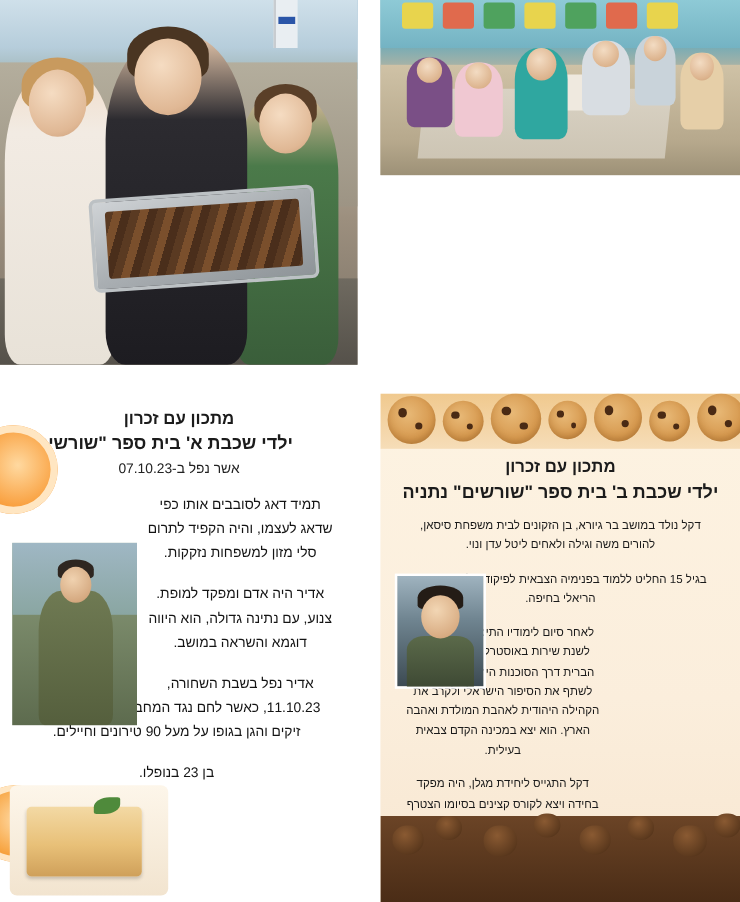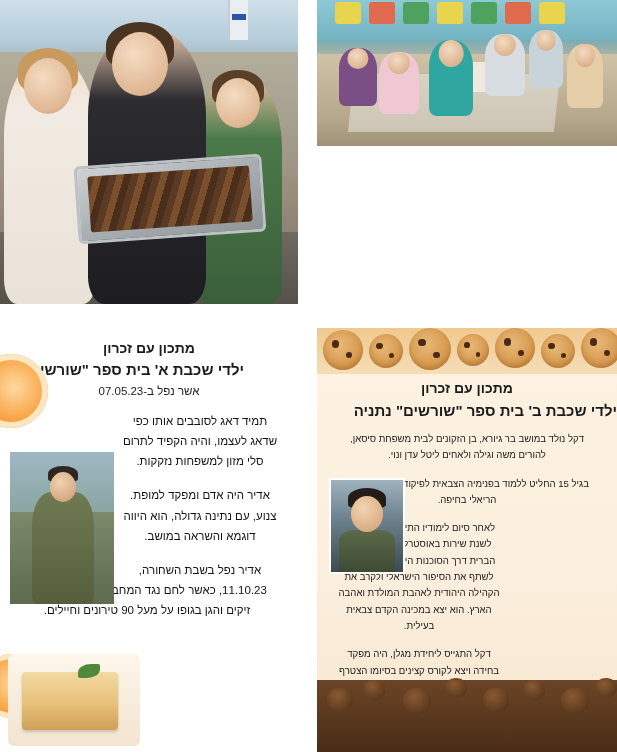--- a/index.html
+++ b/index.html
@@ -276,20 +276,21 @@
   }
   .pr-title1 {
     margin-top: 52px;
     text-align: center;
     font-size: 14px;
     font-weight: bold;
     color: #1b1b1b;
   }
   .pr-title2 {
     margin-top: 6px;
+    text-align: center;
     font-size: 15px;
     font-weight: bold;
     color: #1b1b1b;
   }
   .pr-body {
     position: relative;
     margin-top: 12px;
     padding: 0 18px;
     font-size: 9.6px;
     line-height: 1.7;
@@ -382,28 +383,29 @@
     <div class="pl-orange-tl"></div>
     <div class="pl-orange-bl"></div>
     <div class="pl-cake">
       <div class="slice"></div>
       <div class="mint"></div>
     </div>
 
     <div class="pl-header">
       <div class="pl-title1">מתכון עם זכרון</div>
       <div class="pl-title2">ילדי שכבת א' בית ספר "שורשים" נתניה</div>
-      <div class="pl-sub" style="margin-top:0;">אשר נפל ב-07.05.23</div>
+      <div class="pl-sub" style="margin-top:0;">אשר נפל ב-07.10.23</div>
     </div>
 
     <div class="pl-body clearfix">
       <div class="pl-text-wrap-left"></div>
       <p class="pl-p">תמיד דאג לסובבים אותו כפי שדאג לעצמו, והיה הקפיד לתרום סלי מזון למשפחות נזקקות.</p>
       <p class="pl-p">אדיר היה אדם ומפקד למופת. צנוע, עם נתינה גדולה, הוא היווה דוגמא והשראה במושב.</p>
       <p class="pl-p">אדיר נפל בשבת השחורה, 11.10.23, כאשר לחם נגד המחבלים שחדרו לבסיס זיקים והגן בגופו על מעל 90 טירונים וחיילים.</p>
+      <p class="pl-p">בן 23 בנופלו.</p>
     </div>
 
     <div class="pl-soldier">
       <span class="sky"></span>
       <span class="body"></span>
       <span class="hair"></span>
       <span class="head"></span>
     </div>
   </div>
 

